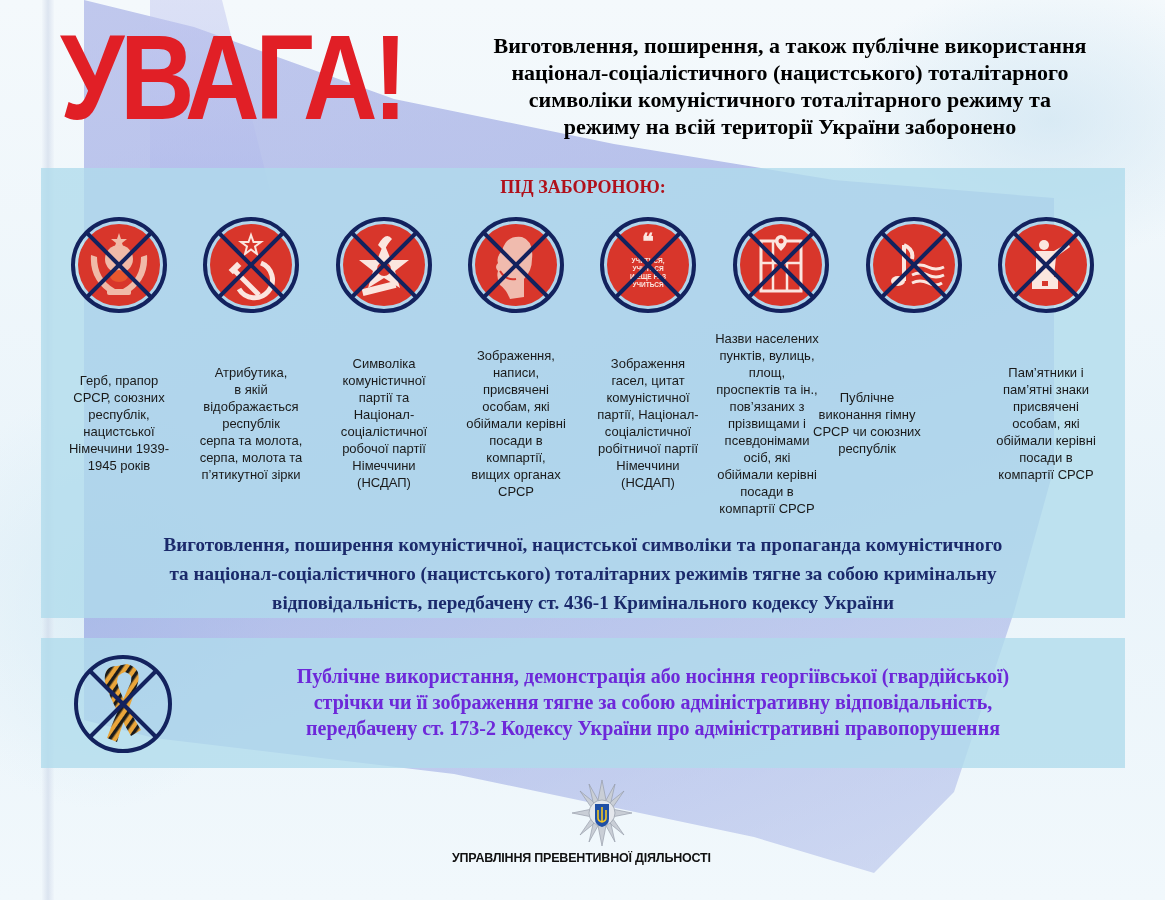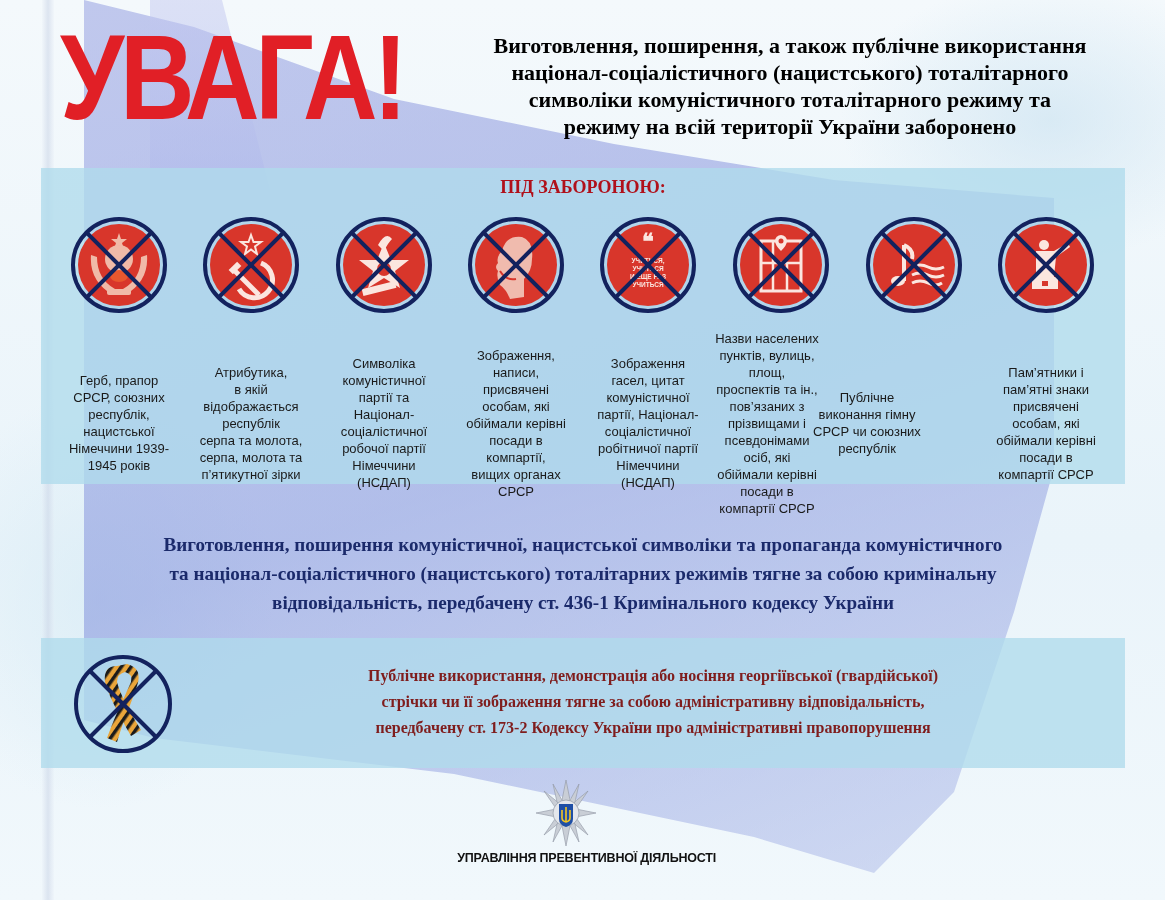--- a/index.html
+++ b/index.html
@@ -41,21 +41,21 @@
   .header-text {
     position: absolute; left: 440px; top: 32px; width: 700px; z-index: 2;
     font-family: "Liberation Serif", serif; font-weight: bold;
     font-size: 22px; line-height: 27px; text-align: center; color: #000000;
   }
 
   .panel {
     position: absolute; left: 41px; width: 1084px; z-index: 2;
     background: rgba(176, 219, 236, 0.78);
   }
-  .panel-main { top: 168px; height: 316px; }
+  .panel-main { top: 168px; height: 450px; }
   .panel-ribbon { top: 638px; height: 130px; }
 
   .under-ban {
     position: absolute; top: 9px; left: 0; right: 0; text-align: center;
     font-family: "Liberation Serif", serif; font-weight: bold; font-size: 18px;
     color: #b0101a;
   }
 
   .icons-row { position: absolute; left: 0; top: 47px; width: 1084px; height: 100px; }
   .ban-icon {
@@ -76,25 +76,25 @@
     position: absolute; left: 10px; right: 10px; top: 362px;
     font-family: "Liberation Serif", serif; font-weight: bold; font-size: 19.5px; line-height: 29px;
     color: #1b2a6b; text-align: center;
     transform: scaleX(0.98);
   }
 
   .ribbon-icon { position: absolute; left: 30px; top: 14px; width: 104px; height: 104px; }
   .ribbon-icon svg { width: 104px; height: 104px; display: block; }
   .admin-text {
     position: absolute; left: 170px; right: 30px; top: 25px;
-    font-family: "Liberation Serif", serif; font-weight: bold; font-size: 16px; line-height: 26px;
-    color: #7f1d1d; text-align: center;
-  }
-
-  .footer { position: absolute; left: 416px; top: 778px; width: 300px; z-index: 2; text-align: right; }
+    font-family: "Liberation Serif", serif; font-weight: bold; font-size: 20px; line-height: 26px;
+    color: #6d28d9; text-align: center;
+  }
+
+  .footer { position: absolute; left: 452px; top: 778px; width: 300px; z-index: 2; text-align: left; }
   .police-star { width: 64px; height: 70px; margin: 0 auto; display: block; }
   .footer-line {
     font-family: "Liberation Sans", sans-serif; font-weight: bold; font-size: 12.5px; line-height: 20px;
     color: #111; letter-spacing: -0.2px;
   }
   .footer-lines { margin-top: 0px; }
 </style>
 </head>
 <body>
 

